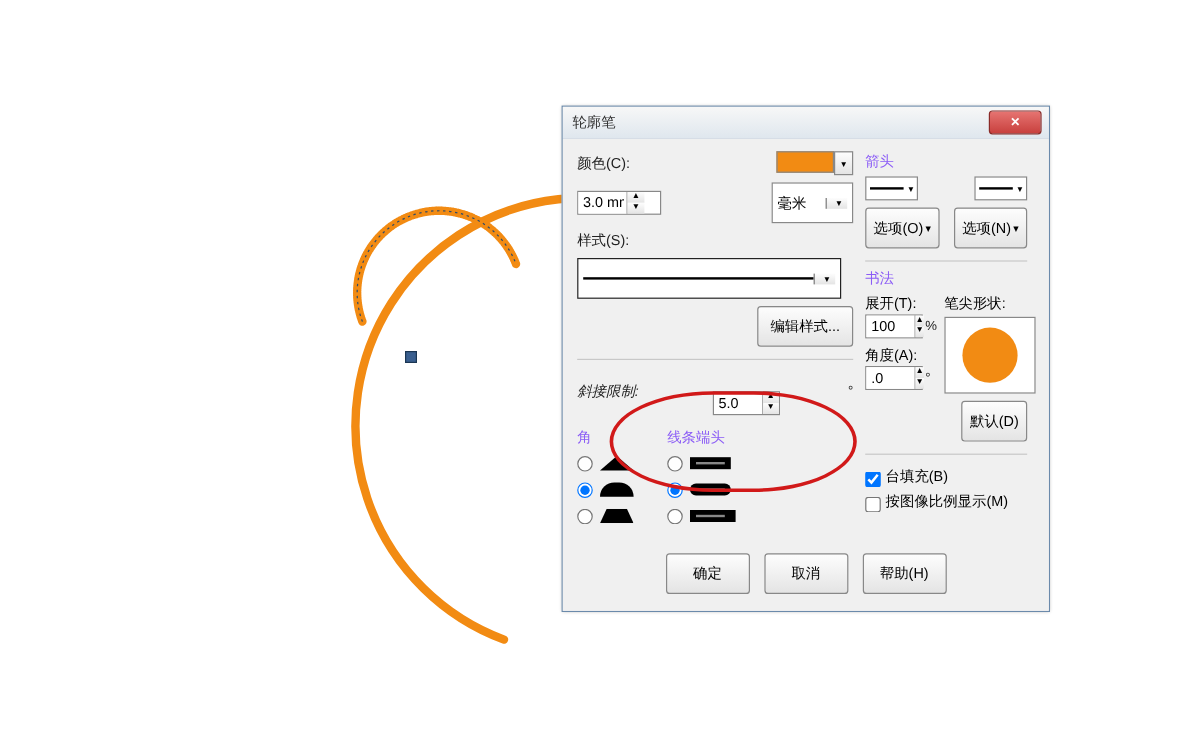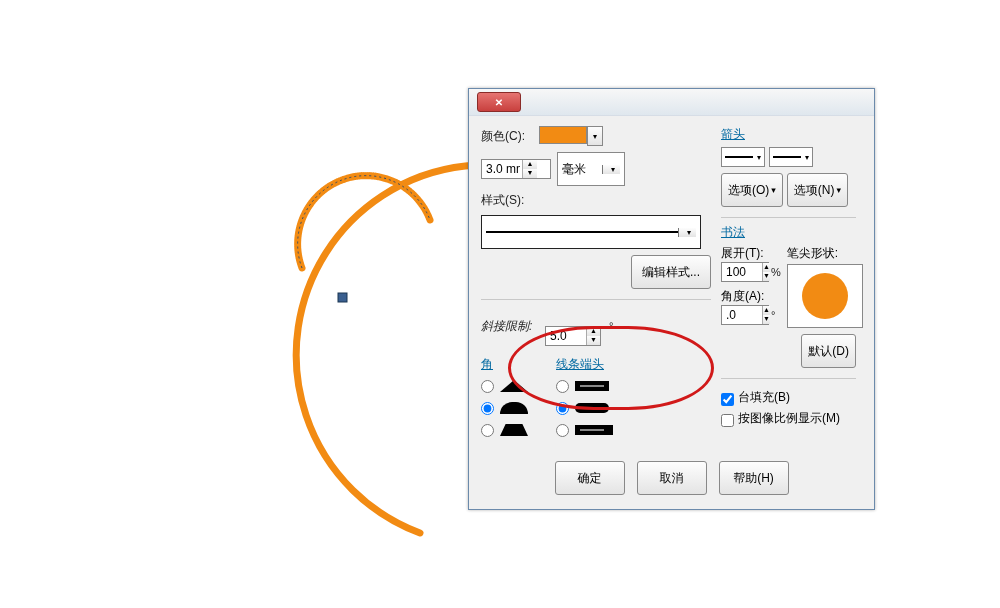--- a/index.html
+++ b/index.html
@@ -73,20 +73,21 @@
   .col-right {
     width: 135px;
     display: flex;
     flex-direction: column;
   }
   .row {
     display: flex;
     align-items: center;
     gap: 6px;
     margin-bottom: 6px;
+    justify-content: space-between;
   }
   label.lbl {
     min-width: 52px;
     color: #222;
   }
   .swatch {
     width: 46px;
     height: 16px;
     background: #f28b13;
     border: 1px solid #888;
@@ -173,23 +174,22 @@
     border-top: 1px solid #c8c8c8;
     margin: 4px 0 6px 0;
   }
   .fieldgroup {
     border: none;
     padding: 0;
     margin: 0;
   }
   .group-title {
     font-size: 12px;
-    color: #0369a1;
+    color: #8b5cf6;
     margin-bottom: 4px;
-    text-decoration: underline;
   }
   .arrow-box {
     width: 44px;
     height: 20px;
     border: 1px solid #888;
     background: #fff;
     display: inline-flex;
     align-items: center;
     justify-content: flex-end;
     padding: 0 3px;
@@ -298,20 +298,21 @@
 
 <svg class="canvas" viewBox="0 0 1000 608">
   <path d="M 420 533 A 190 190 0 1 1 620 220" fill="none" stroke="#f28b13" stroke-width="7" stroke-linecap="round"></path>
   <path d="M 302 268 A 68 68 0 1 1 430 220" fill="none" stroke="#f28b13" stroke-width="7" stroke-linecap="round" stroke-dasharray="1 1"></path>
   <path d="M 302 268 A 68 68 0 1 1 430 220" fill="none" stroke="#2c4a6b" stroke-width="1" stroke-dasharray="2 3"></path>
   <rect x="338" y="293" width="9" height="9" fill="#3a5f8f" stroke="#1b3653"></rect>
 </svg>
 
 <div class="dialog">
   <div class="titlebar">
+    <span class="title">轮廓笔</span>
     <div class="close-btn">
       <span>✕</span>
     </div>
   </div>
   <div class="body">
 
     <div class="col-left">
 
       <div class="row">
         <label class="lbl">颜色(C):</label>

